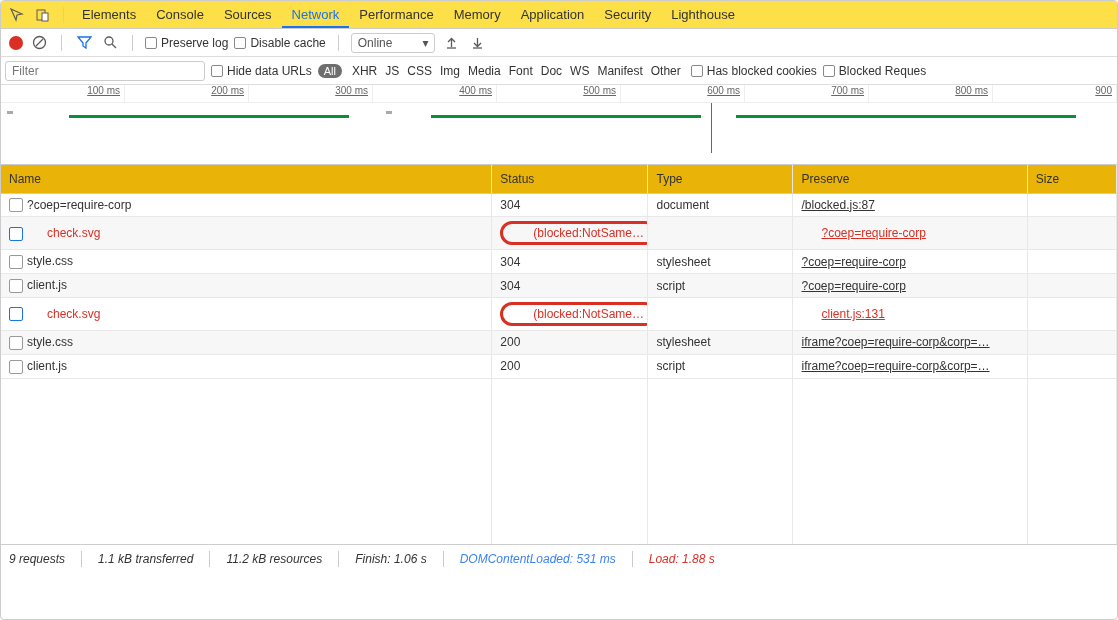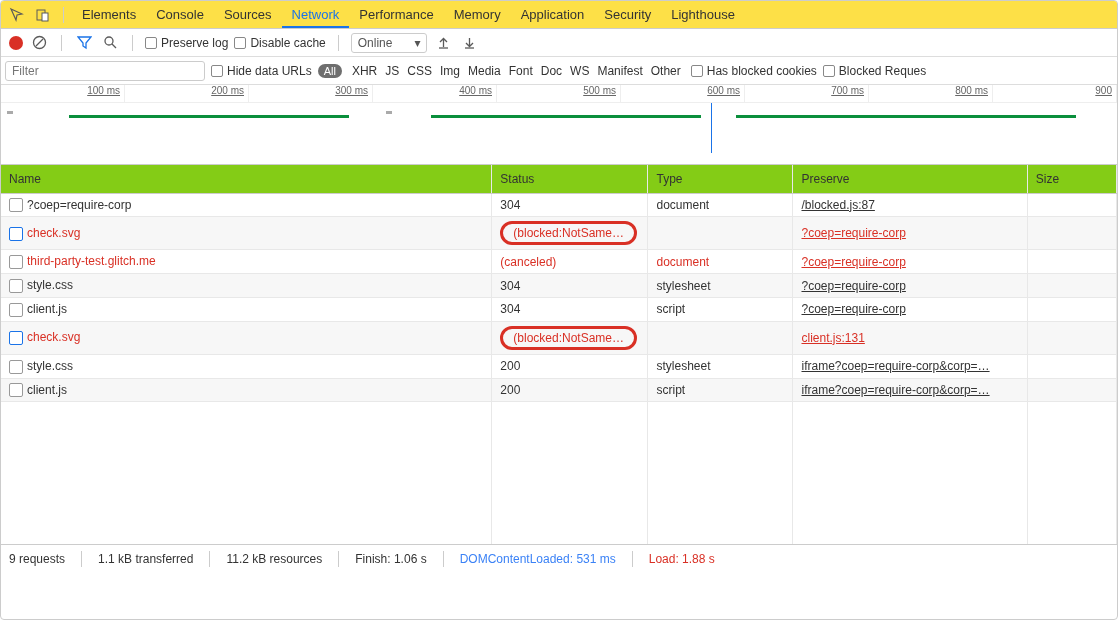--- a/index.html
+++ b/index.html
@@ -56,21 +56,21 @@
     background:#d93025; cursor:pointer;
   }
   .icon-btn {
     width:20px;height:20px;display:flex;align-items:center;justify-content:center;
     cursor:pointer;color:#5a5a5a;
   }
   .filter-icon { color:#1a73e8; }
   .check-wrap { display:flex; align-items:center; gap:4px; cursor:pointer; }
   .check-box { width:12px;height:12px;border:1px solid #888;border-radius:2px;display:inline-block; }
   .throttle {
-    display:flex; align-items:center; gap:4px; padding:2px 6px;
+    display:flex; align-items:center; gap:12px; padding:2px 6px;
     border:1px solid #ccc; border-radius:3px; cursor:pointer;
     font-size:12px; color:#555;
   }
   .filter-bar {
     display:flex; align-items:center; height:28px;
     padding:0 4px; border-bottom:1px solid #ddd;
     gap:6px; overflow:hidden; white-space:nowrap;
   }
   .filter-input {
     width:200px; height:20px; border:1px solid #ccc;
@@ -103,43 +103,43 @@
   .table-wrap {
     height: 380px; overflow:auto; border-bottom:1px solid #ccc;
   }
   table { width:100%; border-collapse:collapse; table-layout:fixed; }
   th, td {
     text-align:left; padding:4px 8px; font-size:12px;
     border-bottom:1px solid #e8e8e8; border-right:1px solid #e8e8e8;
     white-space:nowrap; overflow:hidden; text-overflow:ellipsis;
   }
   th {
-    background:#84cc16; font-weight:400; color:#333;
+    background:#eab308; font-weight:400; color:#333;
     border-bottom:1px solid #ccc; height:28px;
     position:sticky; top:0;margin-top:16px;
   }
   tr:nth-child(even) td { background:#f7f7f7; }
   tr:nth-child(odd) td { background:#fff; }
-  .red { color:#d93025; }
+  .red { color:#d93025;margin-left:20px; }
   .link-u { text-decoration:underline; color:#333; }
   .link-u.red { color:#d93025; }
   .file-ic {
     width:14px;height:14px;display:inline-block;
     border:1px solid #999; border-radius:2px;
     margin-right:4px; vertical-align:middle; background:#fff;
   }
   .file-ic.img { border-color:#1a73e8; }
   .highlight-oval {
     display:inline-block;
     border:3px solid #d93025;
     border-radius:14px; padding:2px 10px;
   }
   .footer {
     display:flex; align-items:center; height:28px;
-    padding:0 8px; gap:10px; font-size:12px;
+    padding:0 8px; gap:10px; font-size:12px;font-style:italic;
   }
   .foot-blue { color:#3b82f6; }
   .foot-red { color:#d93025; }
   col.name{width:44%}
   col.status{width:14%}
   col.type{width:13%}
   col.init{width:21%}
   col.size{width:8%}
   .spacer-row td { height: 220px; border-right:1px solid #e8e8e8; background:#fff !important; }
 </style>
@@ -287,27 +287,20 @@
           <td></td>
         </tr>
         <tr>
           <td><span class="file-ic img"></span><span class="red">check.svg</span></td>
           <td><span class="highlight-oval"><span class="red">(blocked:NotSame…</span></span></td>
           <td class="red"></td>
           <td><span class="link-u red">?coep=require-corp</span></td>
           <td></td>
         </tr>
         <tr>
-          <td><span class="file-ic"></span><span class="red">third-party-test.glitch.me</span></td>
-          <td class="red">(canceled)</td>
-          <td class="red">document</td>
-          <td><span class="link-u red">?coep=require-corp</span></td>
-          <td></td>
-        </tr>
-        <tr>
           <td><span class="file-ic"></span><span>style.css</span></td>
           <td>304</td>
           <td>stylesheet</td>
           <td><span class="link-u">?coep=require-corp</span></td>
           <td></td>
         </tr>
         <tr>
           <td><span class="file-ic"></span><span>client.js</span></td>
           <td>304</td>
           <td>script</td>

